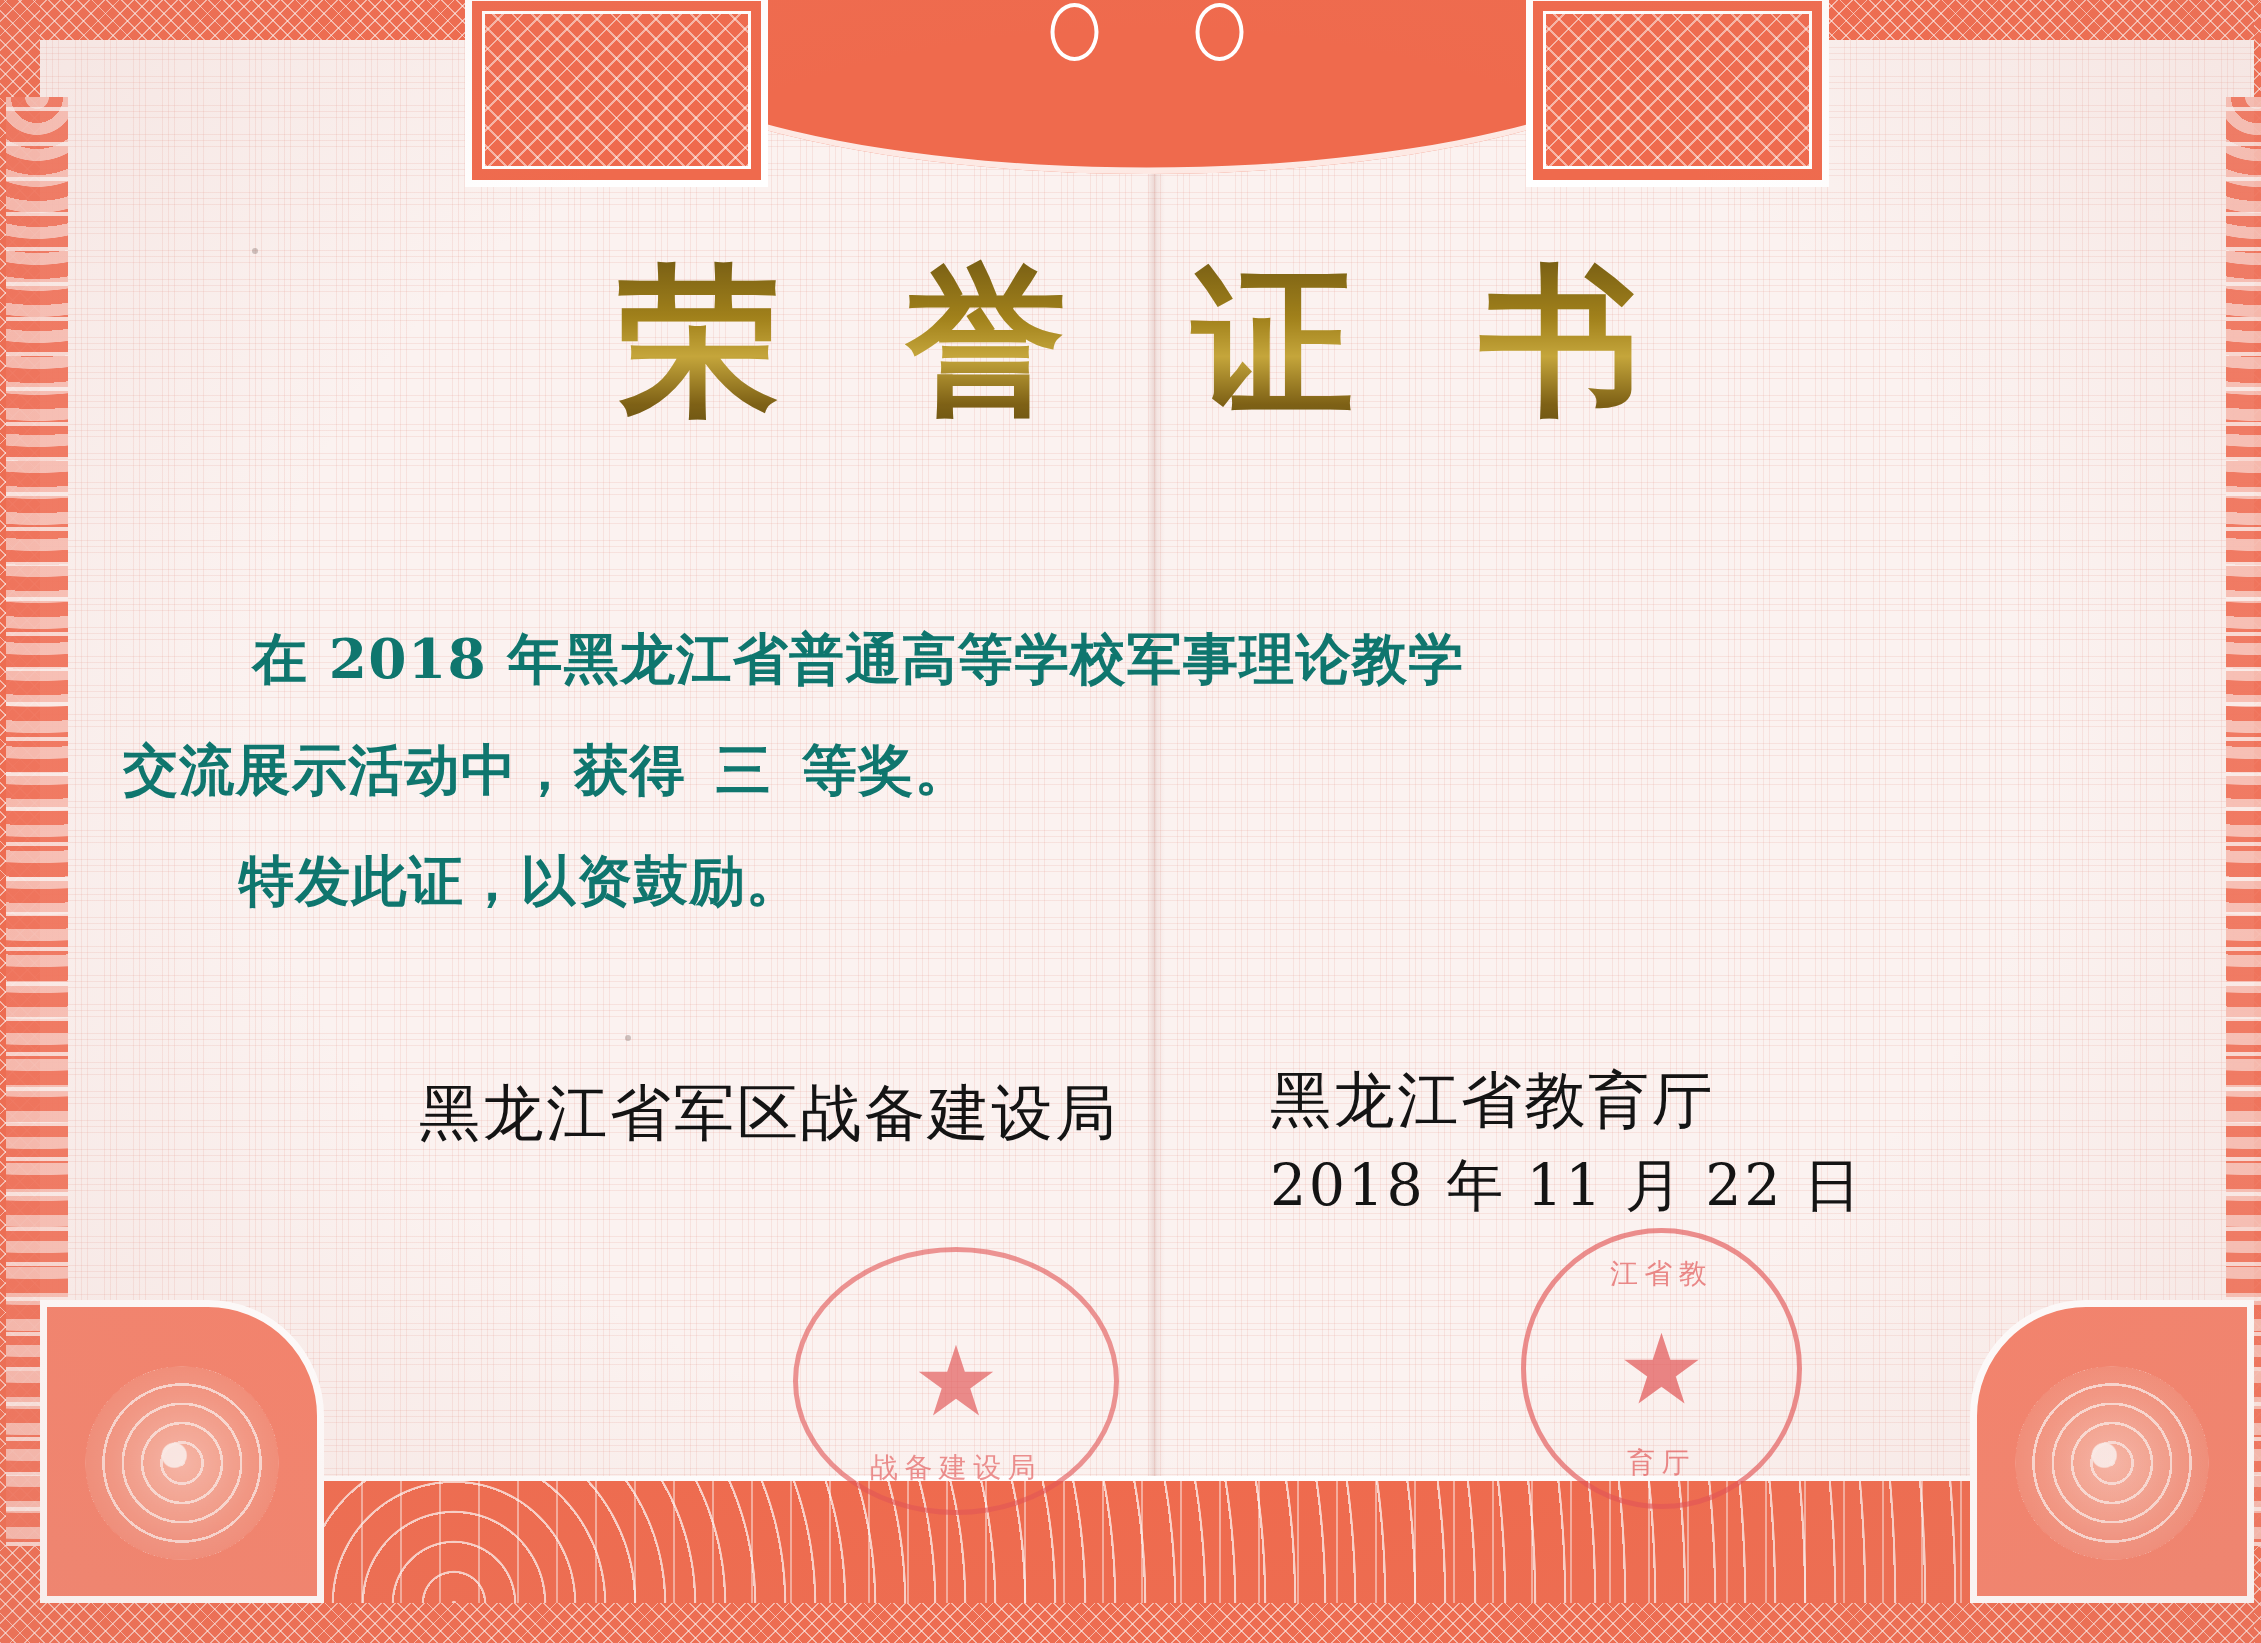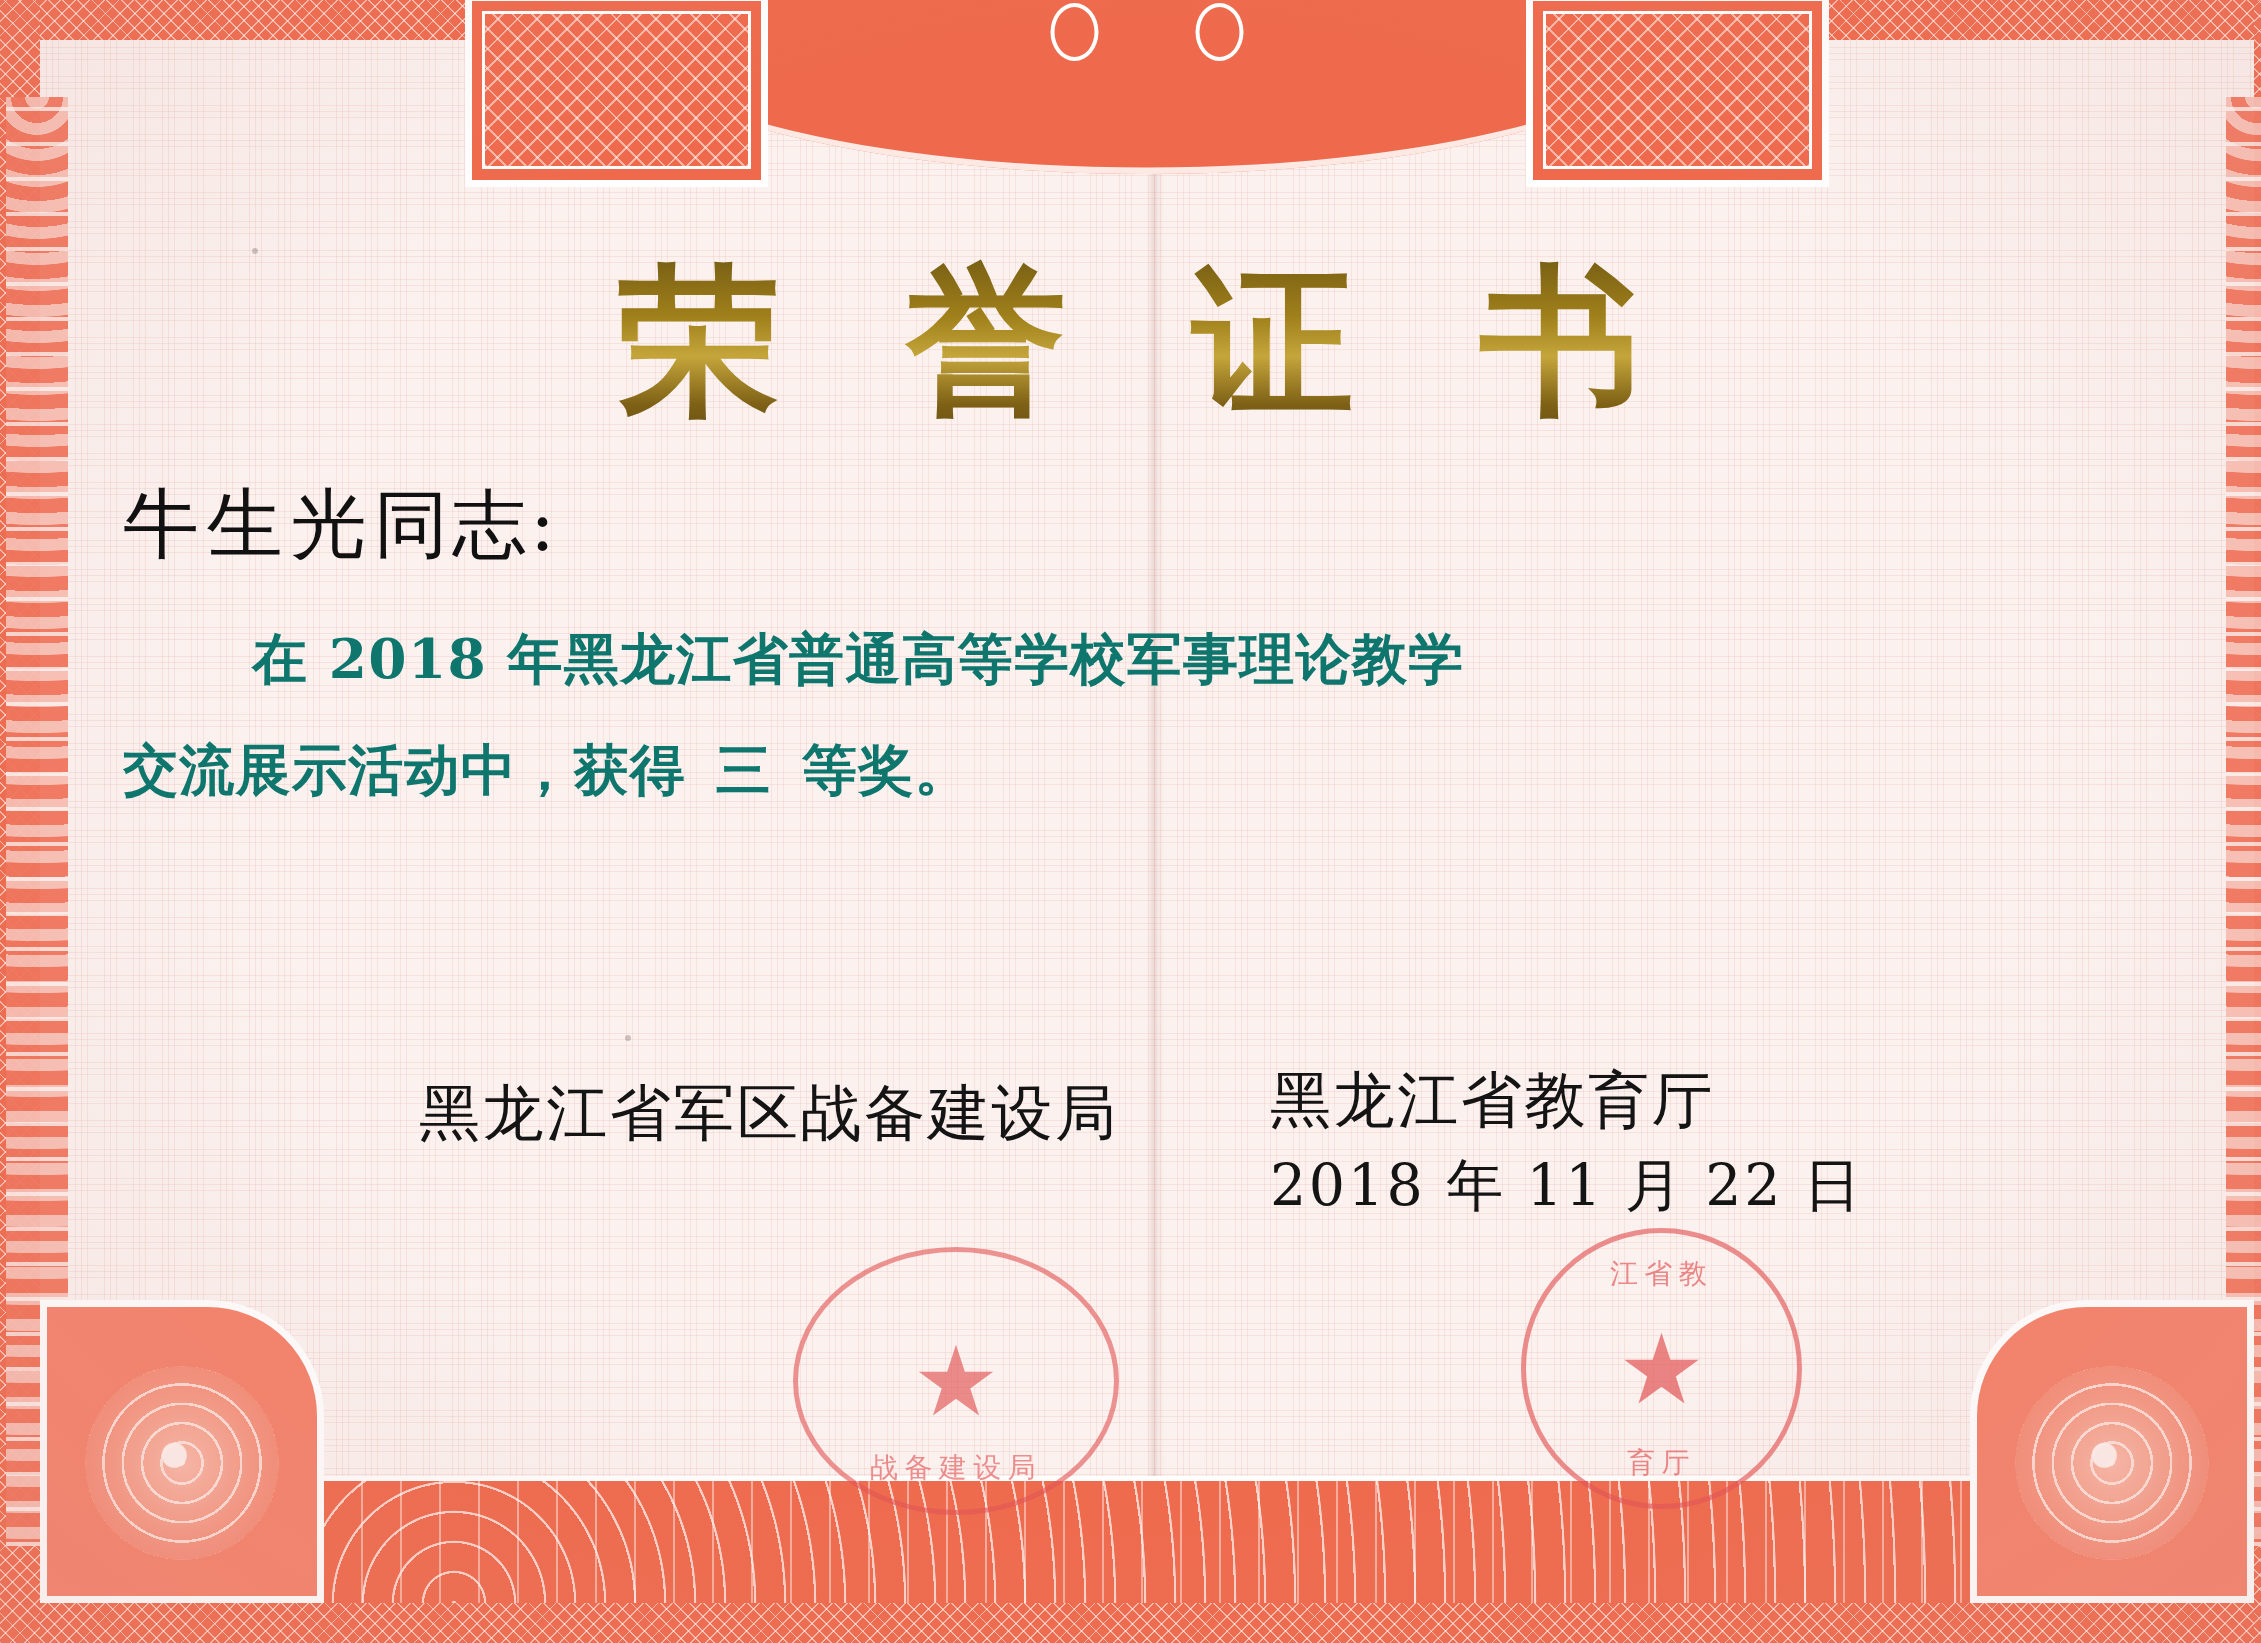--- a/index.html
+++ b/index.html
@@ -353,27 +353,25 @@
     <div class="rose"></div>
   </div>
   <div class="corner-panel right">
     <div class="rose"></div>
   </div>
 
   <div class="content-field">
 
     <div class="title">荣 誉 证 书</div>
 
-    <div class="recipient">
-      <span class="name">牛生光</span><span>同志:</span>
-    </div>
 
     <div class="para">
       <span class="line1">在 2018 年黑龙江省普通高等学校军事理论教学</span>
       <span class="line2"><span>交流展示活动中，获得</span><span class="grade">三</span><span>等奖。</span></span>
+      <span class="line3">特发此证，以资鼓励。</span>
     </div>
 
     <div class="sig-left">黑龙江省军区战备建设局</div>
 
     <div class="sig-right">
       <span class="org">黑龙江省教育厅</span>
       <span class="date">2018 年 11 月 22 日</span>
     </div>
 
     <div class="seal seal-military">

